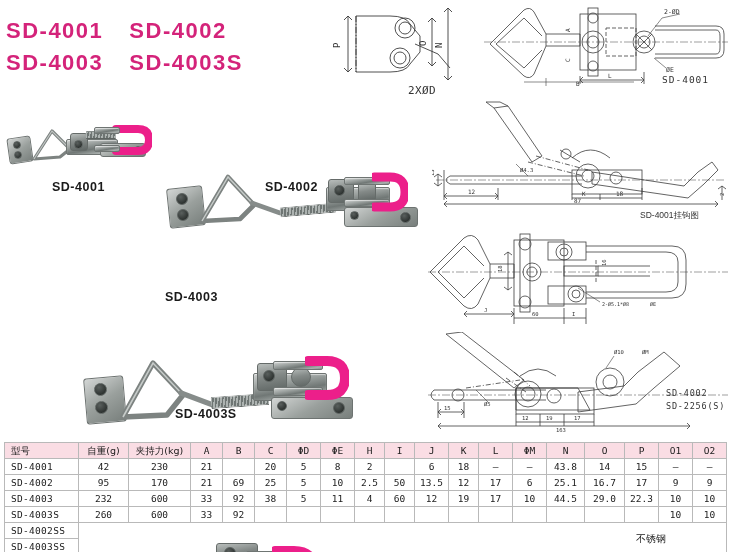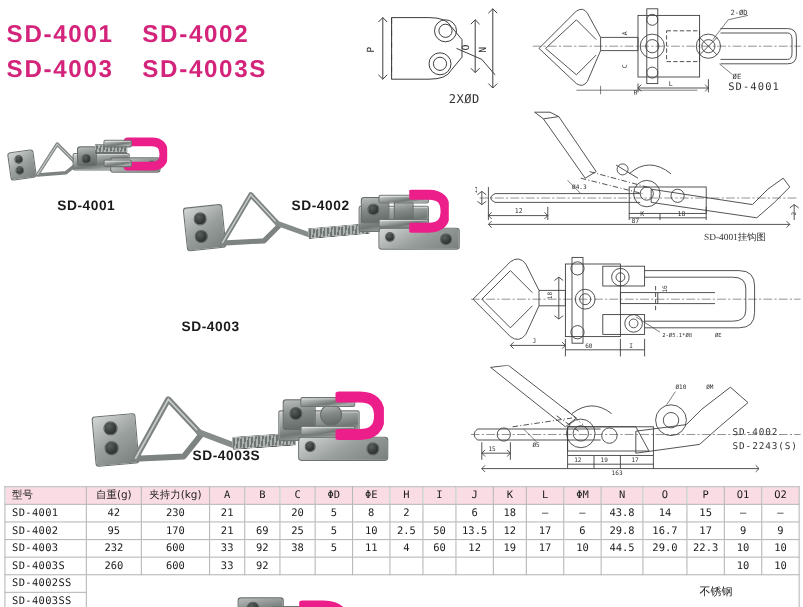--- a/index.html
+++ b/index.html
@@ -56,21 +56,21 @@
     border-top:1px solid #878d8b;border-bottom:1px solid #5d6361;border-radius:1px;
   }
 
   
   .draw{position:absolute;}
   .dlabel{
     position:absolute;font-family:"DejaVu Sans Mono","Liberation Mono",monospace;
     font-size:8.5px;color:#333;white-space:nowrap;letter-spacing:.4px;
   }
   .dlabel-cn{
-    position:absolute;font-family:Liberation Serif, serif;
+    position:absolute;font-family:Liberation Sans, sans-serif;
     font-size:8.5px;color:#333;white-space:nowrap;
   }
 
   
   .unit-note{
     position:absolute;right:8px;top:443px;font-size:11px;color:#111;
     font-family:"DejaVu Sans",sans-serif;white-space:nowrap;
   }
 
   
@@ -379,21 +379,21 @@
     <text x="16" y="78" font-family="DejaVu Sans Mono, monospace" font-size="5.5" fill="#333">15</text>
     <text x="94" y="88" font-family="DejaVu Sans Mono, monospace" font-size="5.5" fill="#333">12</text>
     <text x="118" y="88" font-family="DejaVu Sans Mono, monospace" font-size="5.5" fill="#333">19</text>
     <text x="146" y="88" font-family="DejaVu Sans Mono, monospace" font-size="5.5" fill="#333">17</text>
     <text x="128" y="100" font-family="DejaVu Sans Mono, monospace" font-size="5.5" fill="#333">163</text>
     <text x="186" y="22" font-family="DejaVu Sans Mono, monospace" font-size="5.5" fill="#333">Ø10</text>
     <text x="214" y="22" font-family="DejaVu Sans Mono, monospace" font-size="5.5" fill="#333">ØM</text>
     <text x="56" y="74" font-family="DejaVu Sans Mono, monospace" font-size="5.5" fill="#333">Ø5</text>
   </svg>
   <div class="dlabel" style="left:666px;top:388px;letter-spacing:.8px;">SD-4002</div>
-  <div class="dlabel" style="left:666px;top:401px;letter-spacing:.8px;">SD-2243(S)</div>
+  <div class="dlabel" style="left:666px;top:401px;letter-spacing:.8px;">SD-2256(S)</div>
 
   <div class="unit-note">单位：mm</div>
 
   <div class="spec-wrap">
     <table class="spec">
       <colgroup>
         <col style="width:74px">
           <col style="width:50px">
           <col style="width:62px">
         <col style="width:32px">
@@ -466,21 +466,21 @@
           <td>69</td>
           <td>25</td>
           <td>5</td>
           <td>10</td>
           <td>2.5</td>
           <td>50</td>
           <td>13.5</td>
           <td>12</td>
           <td>17</td>
           <td>6</td>
-          <td>29.8</td>
+          <td>25.1</td>
           <td>16.7</td>
           <td>17</td>
           <td>9</td>
           <td>9</td>
         </tr>
         <tr>
           <td class="model">SD-4003</td>
           <td>232</td>
           <td>600</td>
           <td>33</td>

